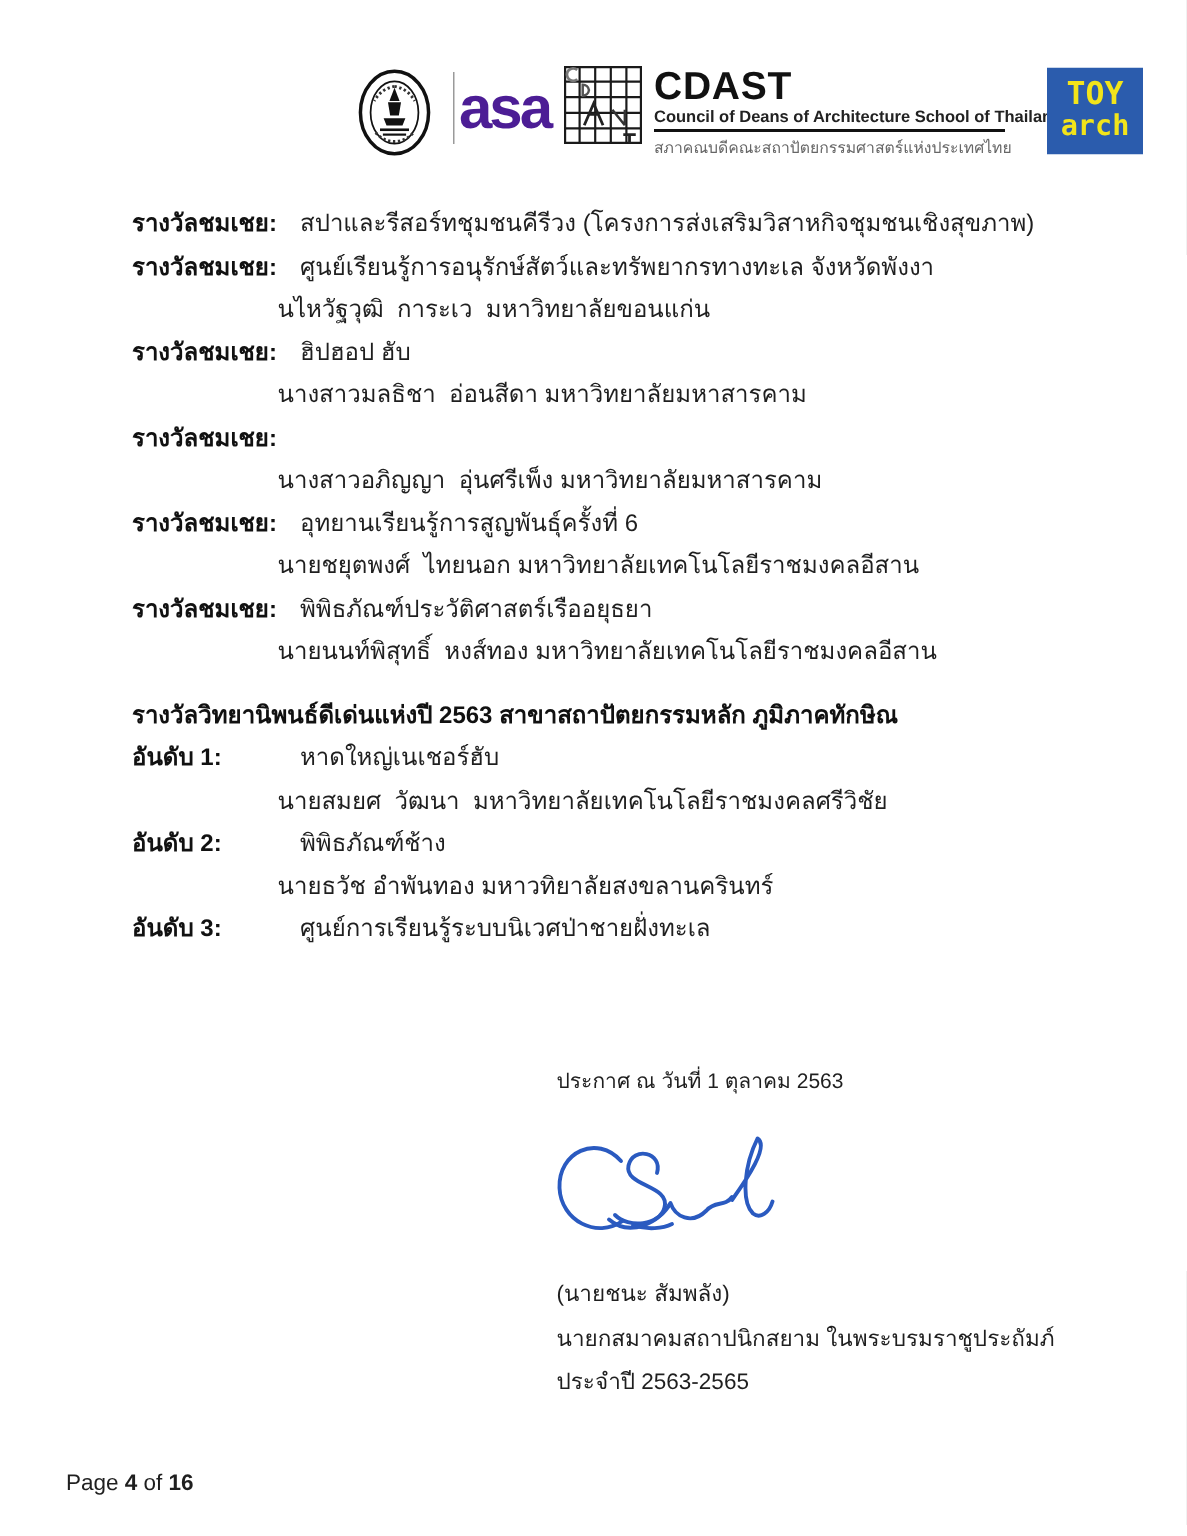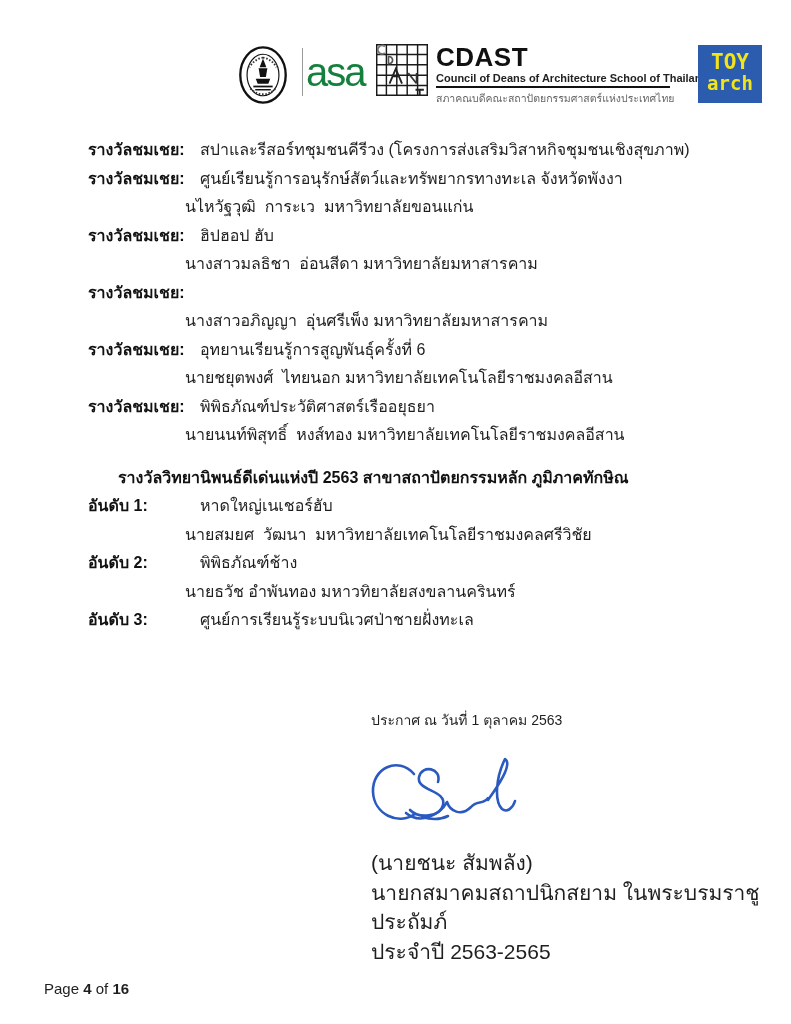--- a/index.html
+++ b/index.html
@@ -8,41 +8,41 @@
     background:#ffffff; overflow:hidden;
     font-family:"Liberation Sans","DejaVu Sans",sans-serif;
     color:#1f1f1f;
   }
   
   .header { position:absolute; left:0; top:40px; width:791px; height:70px; }
   .seal { position:absolute; left:238px; top:6px; width:50px; height:58px; }
   .hdr-divider { position:absolute; left:302px; top:8px; width:1px; height:48px; background:#9a9a9a; }
   .asa-logo {
     position:absolute; left:306px; top:12px; width:66px;
-    font-weight:400; font-size:40px; letter-spacing:-2px; color:#15803d; line-height:1;
+    font-weight:700; font-size:40px; letter-spacing:-2px; color:#4c1d95; line-height:1;
   }
   .cdast-grid { position:absolute; left:376px; top:4px; width:52px; height:52px; }
   .cdast-text { position:absolute; left:436px; top:4px; width:250px; }
   .cdast-acronym { font-size:26px; font-weight:900; line-height:1; color:#111; letter-spacing:0.5px; }
   .cdast-full { font-size:11px; font-weight:bold; color:#222; margin-top:2px; white-space:nowrap; }
   .cdast-rule { height:2px; background:#111; margin-top:2px; width:234px; }
   .cdast-thai { font-size:10.5px; color:#666; margin-top:2px; white-space:nowrap; }
   .toyarch { position:absolute; left:698px; top:5px; width:64px; height:58px; }
   
   .content { position:absolute; left:88px; top:136px; width:630px; font-size:16px; }
   .row { display:flex; line-height:28.5px;gap:15px; }
   .label { width:97px; flex-shrink:0; font-weight:bold; color:#111; }
   .indent { padding-left:97px; }
   .t { white-space:pre-wrap; }
   .section-heading {
-    font-weight:bold; color:#111; line-height:28.5px; margin-top:14px; white-space:pre-wrap;margin-left:30px;
+    font-weight:bold; color:#111; line-height:28.5px; margin-top:14px; white-space:pre-wrap;
   }
   .announce { position:absolute; left:371px; top:706px; font-size:14px; line-height:28px; white-space:pre-wrap; }
   .signature { position:absolute; left:362px; top:748px; width:195px; height:100px; }
-  .signblock { position:absolute; left:371px; top:848px; font-size:21px; line-height:29.5px; }
+  .signblock { position:absolute; left:371px; top:848px; font-size:15px; line-height:29.5px; }
   .signblock div { white-space:pre-wrap; }
   .footer { position:absolute; left:0; top:980px; width:791px; text-align:left; font-size:15px; color:#1f1f1f;margin-left:44px; }
   .footer b { font-weight:bold; }
 </style>
 </head>
 <body>
 
 <div class="page">
 
   <div class="header">

